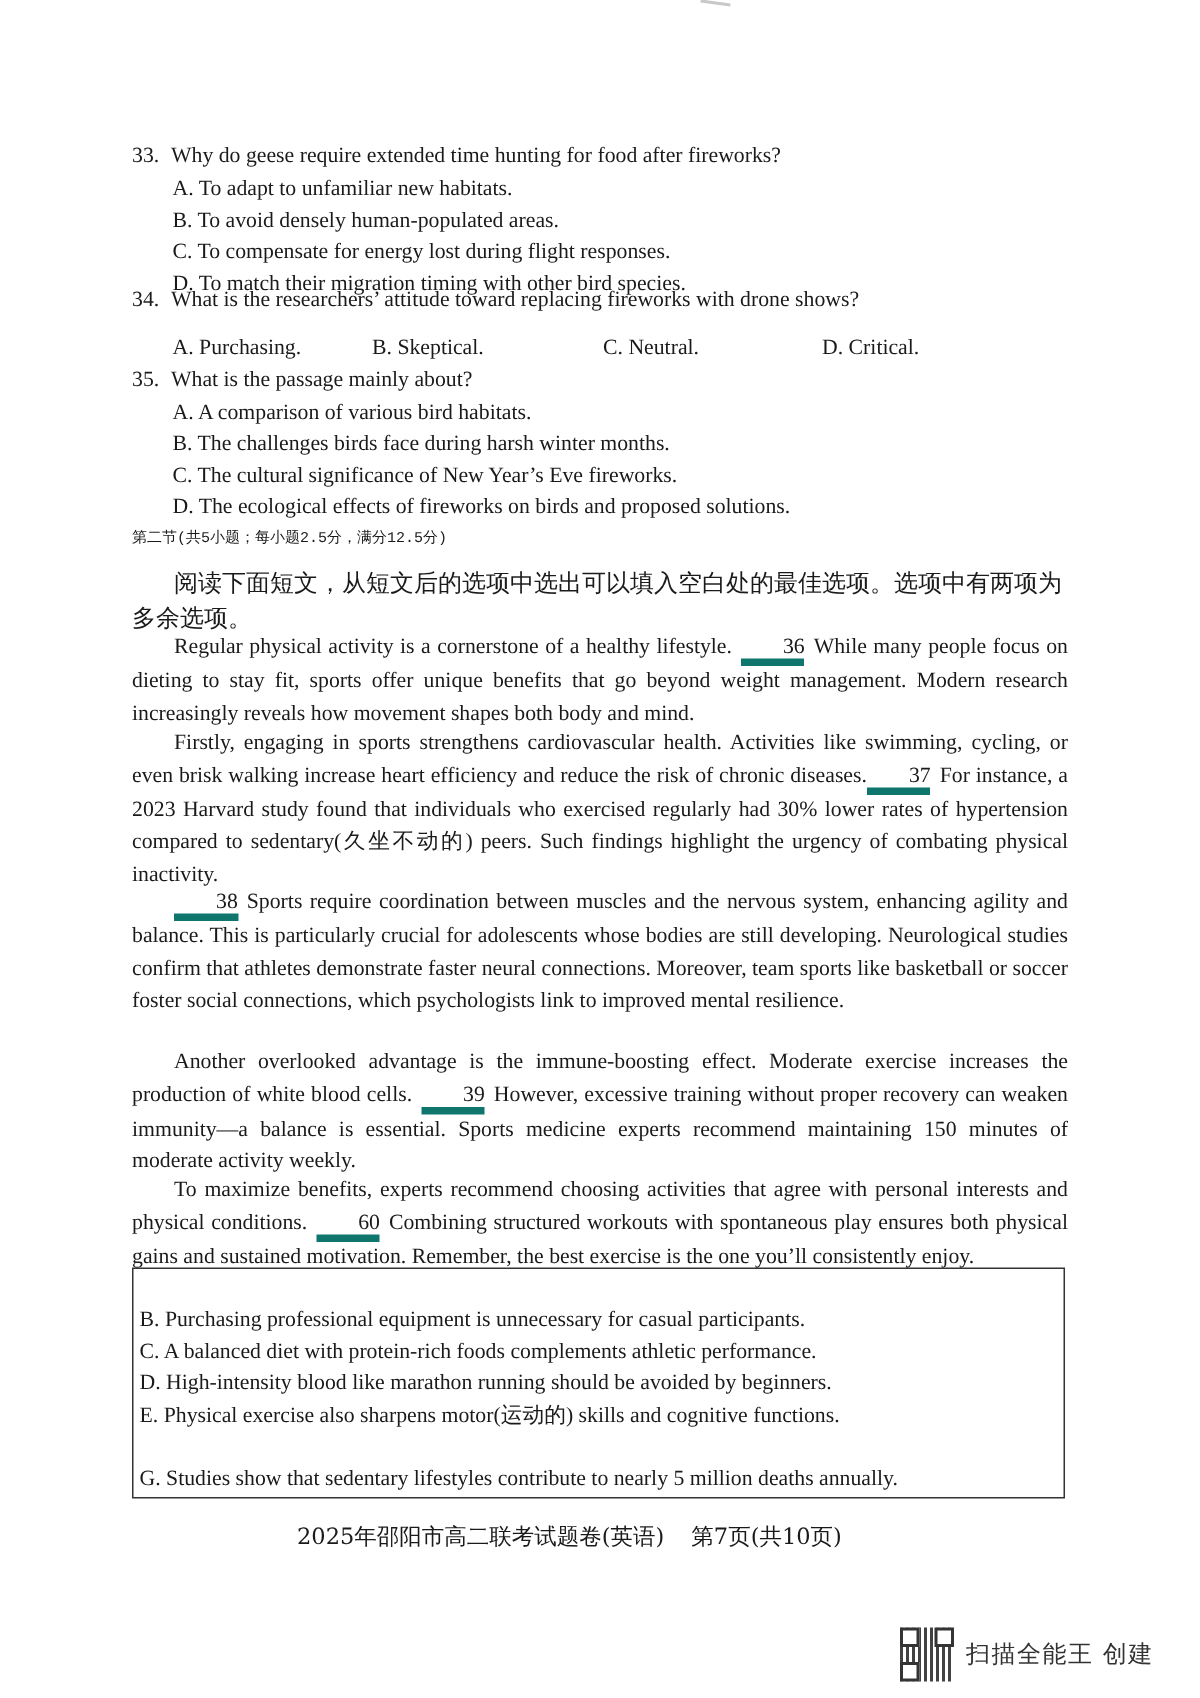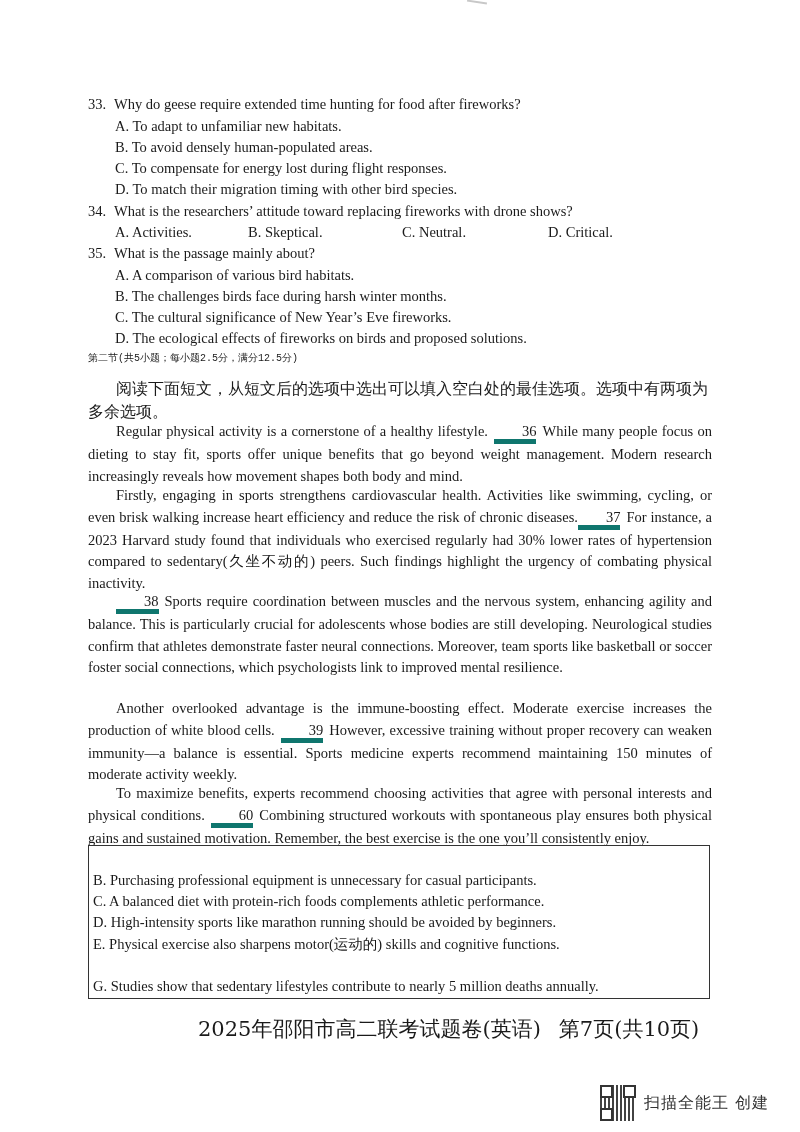--- a/index.html
+++ b/index.html
@@ -15,21 +15,21 @@
   .optrow span { position: absolute; white-space: nowrap; }
   .section-title { position: absolute; left: 88px; top: 351px; font-size: 10px; font-family: Liberation Mono, monospace; white-space: nowrap; }
   .instr { position: absolute; left: 88px; top: 377px; width: 625px; font-size: 16px; line-height: 23px; text-indent: 28px; font-family: "DejaVu Serif", serif; }
   .para { position: absolute; left: 88px; width: 624px; font-size: 14.5px; line-height: 21.5px; text-align: justify; text-indent: 28px; }
   .blank { display: inline-block; min-width: 38px; text-align: center; border-bottom: 5px solid #0f766e; line-height: 15px; margin: 0 6px; }
   .optbox {
     position: absolute; left: 88px; top: 845px; width: 620px; height: 152px;
     border: 1px solid #333; border-bottom-width: 1.5px;
   }
   .boxopt { position: absolute; left: 4px; font-size: 14.5px; line-height: 20px; white-space: nowrap; }
-  .footer { position: absolute; left: 198px; top: 1015px; font-size: 21px; font-family: "DejaVu Serif", serif; white-space: nowrap; }
+  .footer { position: absolute; left: 198px; top: 1015px; font-size: 15px; font-family: "DejaVu Serif", serif; white-space: nowrap; }
   .footer .gap { display: inline-block; width: 18px; }
   .watermark { position: absolute; left: 600px; top: 1085px; display: flex; align-items: center; }
   .qr { width: 36px; height: 36px; position: relative; background:
         repeating-linear-gradient(90deg, #222 0 2px, #fff 2px 4px),
         #fff; opacity: 0.85; }
   .qr::before, .qr::after { content: ""; position: absolute; width: 9px; height: 9px; border: 2px solid #111; background: #fff; }
   .qr::before { left: 0; top: 0; }
   .qr::after { right: 0; top: 0; }
   .qr .qr-corner { position: absolute; left: 0; bottom: 0; width: 9px; height: 9px; border: 2px solid #111; background: #fff; }
   .wm-text { margin-left: 8px; font-size: 16px; font-family: "DejaVu Sans", sans-serif; color: #333; letter-spacing: 1px; }
@@ -40,25 +40,25 @@
 <div class="mark-top"></div>
 
 <div class="q" style="top:94px">
   <span class="qnum">33.</span><span>Why do geese require extended time hunting for food after fireworks?</span>
 </div>
 <div class="opt" style="top:116px">A. To adapt to unfamiliar new habitats.</div>
 <div class="opt" style="top:137px">B. To avoid densely human-populated areas.</div>
 <div class="opt" style="top:158px">C. To compensate for energy lost during flight responses.</div>
 <div class="opt" style="top:179px">D. To match their migration timing with other bird species.</div>
 
-<div class="q" style="top:201px">
+<div class="q" style="top:190px">
   <span class="qnum">34.</span><span>What is the researchers’ attitude toward replacing fireworks with drone shows?</span>
 </div>
 <div class="optrow" style="top:222px">
-  <span style="left:0">A. Activities.</span>
+  <span style="left:0">A. Purchasing.</span>
   <span style="left:133px">B. Skeptical.</span>
   <span style="left:287px">C. Neutral.</span>
   <span style="left:433px">D. Critical.</span>
 </div>
 
 <div class="q" style="top:243px">
   <span class="qnum">35.</span><span>What is the passage mainly about?</span>
 </div>
 <div class="opt" style="top:265px">A. A comparison of various bird habitats.</div>
 <div class="opt" style="top:286px">B. The challenges birds face during harsh winter months.</div>
@@ -80,21 +80,21 @@
 <div class="para" style="top:698px">
   <span>Another overlooked advantage is the immune-boosting effect. Moderate exercise increases the production of white blood cells.</span><span class="blank">39</span><span>However, excessive training without proper recovery can weaken immunity—a balance is essential. Sports medicine experts recommend maintaining 150 minutes of moderate activity weekly.</span>
 </div>
 <div class="para" style="top:783px">
   <span>To maximize benefits, experts recommend choosing activities that agree with personal interests and physical conditions.</span><span class="blank">60</span><span>Combining structured workouts with spontaneous play ensures both physical gains and sustained motivation. Remember, the best exercise is the one you’ll consistently enjoy.</span>
 </div>
 
 <div class="optbox">
   <div class="boxopt" style="top:24px">B. Purchasing professional equipment is unnecessary for casual participants.</div>
   <div class="boxopt" style="top:45px">C. A balanced diet with protein-rich foods complements athletic performance.</div>
-  <div class="boxopt" style="top:66px">D. High-intensity sports like marathon running should be avoided by beginners.</div>
+  <div class="boxopt" style="top:66px">D. High-intensity blood like marathon running should be avoided by beginners.</div>
   <div class="boxopt" style="top:88px">E. Physical exercise also sharpens motor(运动的) skills and cognitive functions.</div>
   <div class="boxopt" style="top:130px">G. Studies show that sedentary lifestyles contribute to nearly 5 million deaths annually.</div>
 </div>
 
 <div class="footer">
   <span>2025年邵阳市高二联考试题卷(英语)</span><span class="gap"></span><span>第7页(共10页)</span>
 </div>
 
 <div class="watermark">
   <div class="qr">

